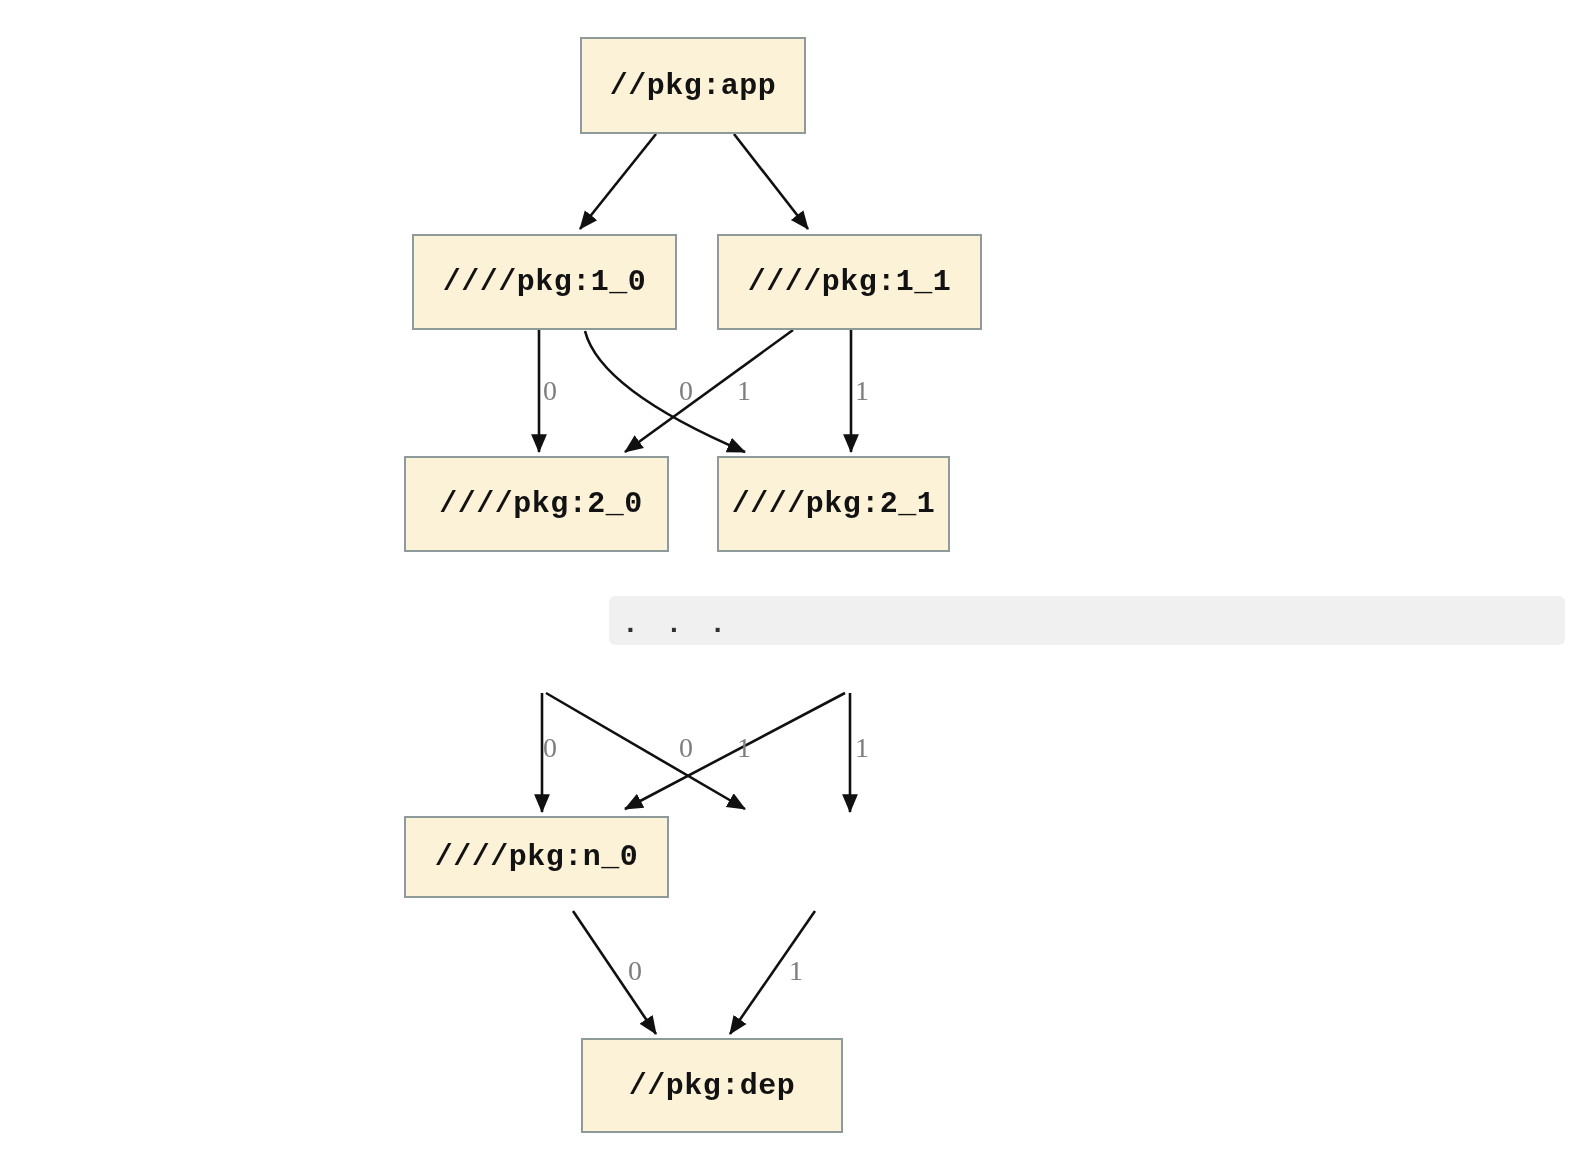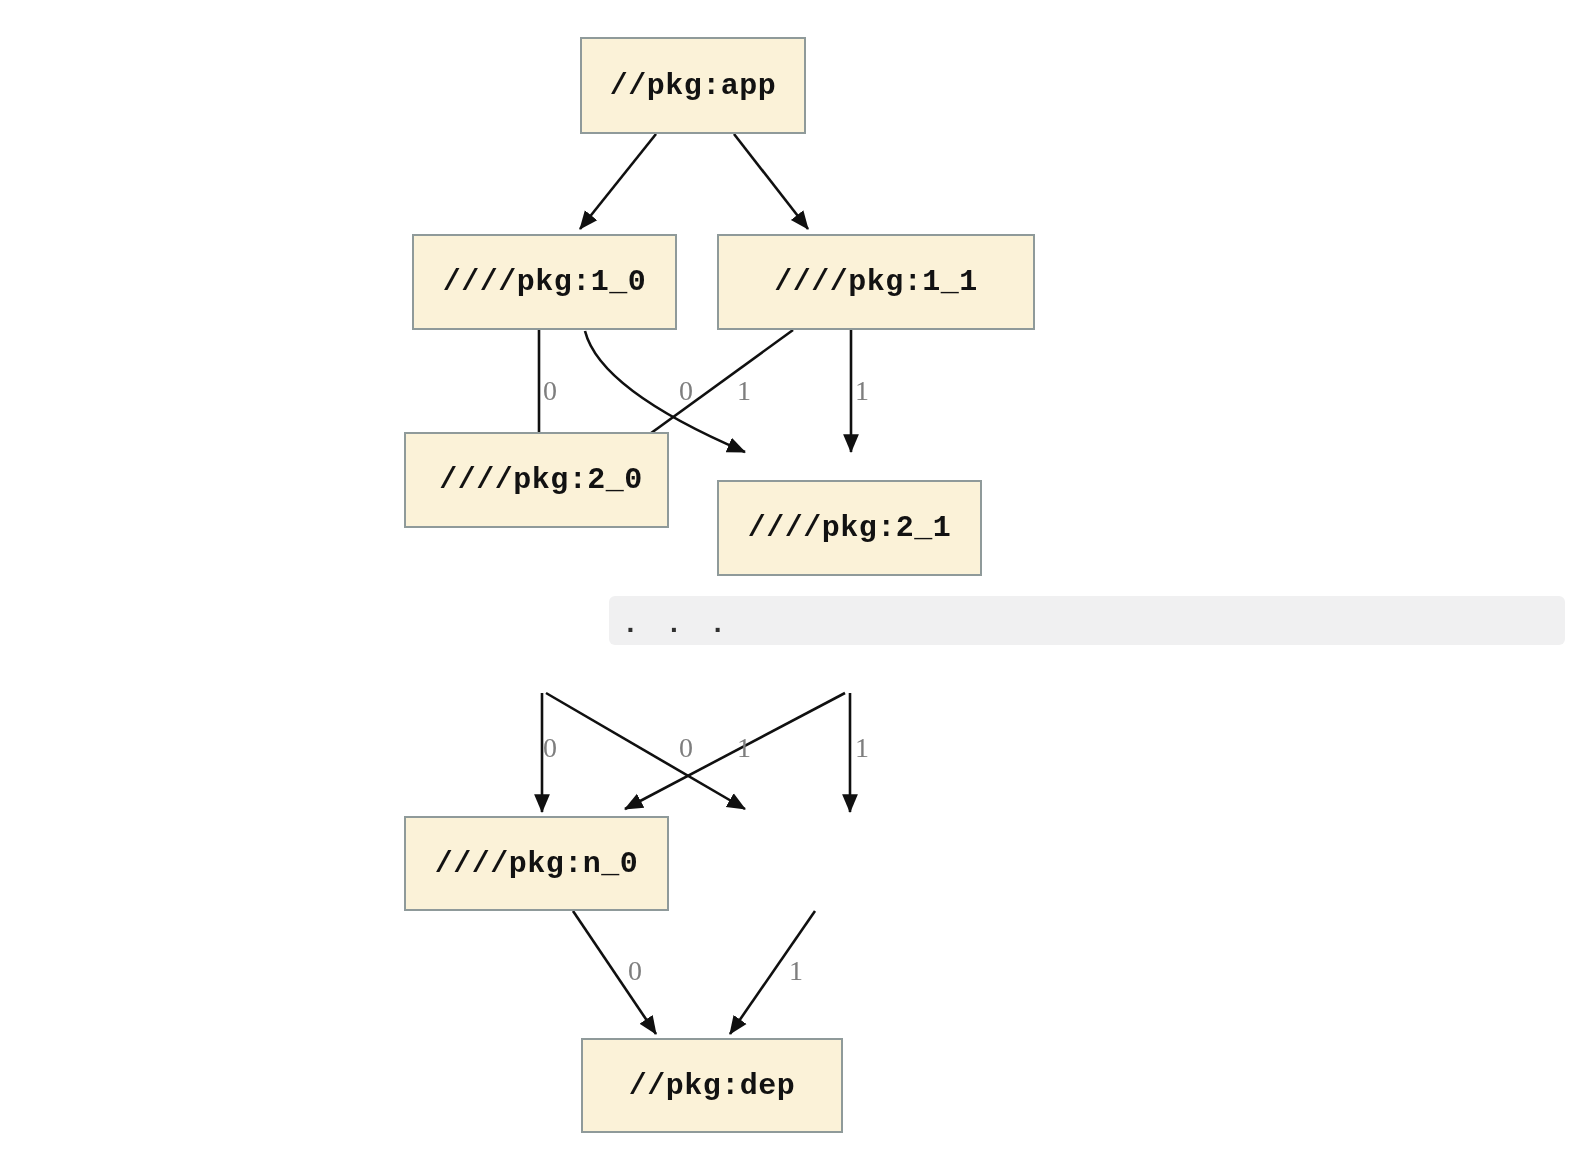--- a/index.html
+++ b/index.html
@@ -10,24 +10,24 @@
   .edges-layer{position:absolute;left:0;top:0;width:1592px;height:1162px;}
   .node{
     position:absolute;box-sizing:border-box;
     background:#FBF2D8;border:2px solid #8F9A9A;
     display:flex;align-items:center;justify-content:center;
     font-weight:bold;font-size:30px;color:#121212;
     letter-spacing:0.5px;white-space:nowrap;
   }
   .node-app {left:580px;top:37px;width:226px;height:97px;justify-content:center;}
   .node-1_0 {left:404px;top:234px;width:265px;height:96px;margin-left:8px;}
-  .node-1_1 {left:717px;top:234px;width:318px;height:96px;}
-  .node-2_0 {left:404px;top:432px;width:265px;height:96px;padding-left:9px;}
-  .node-2_1 {left:717px;top:480px;width:265px;height:96px;}
-  .node-n_0 {left:404px;top:816px;width:265px;height:95px;}
+  .node-1_1 {left:717px;top:234px;width:265px;height:96px;}
+  .node-2_0 {left:404px;top:456px;width:265px;height:96px;padding-left:9px;}
+  .node-2_1 {left:717px;top:456px;width:233px;height:96px;}
+  .node-n_0 {left:404px;top:816px;width:265px;height:82px;}
   .node-n_1 {left:717px;top:816px;width:265px;height:95px;}
   .node-dep {left:581px;top:1038px;width:262px;height:95px;}
   .edge-label{
     position:absolute;transform:translate(-50%,-50%);
     font-family:"Liberation Serif","DejaVu Serif",serif;
     font-size:28px;color:#7E7E7E;line-height:1;
   }
   .lbl-u1{left:550px;top:391px;}
   .lbl-u2{left:686px;top:391px;}
   .lbl-u3{left:744px;top:391px;}

